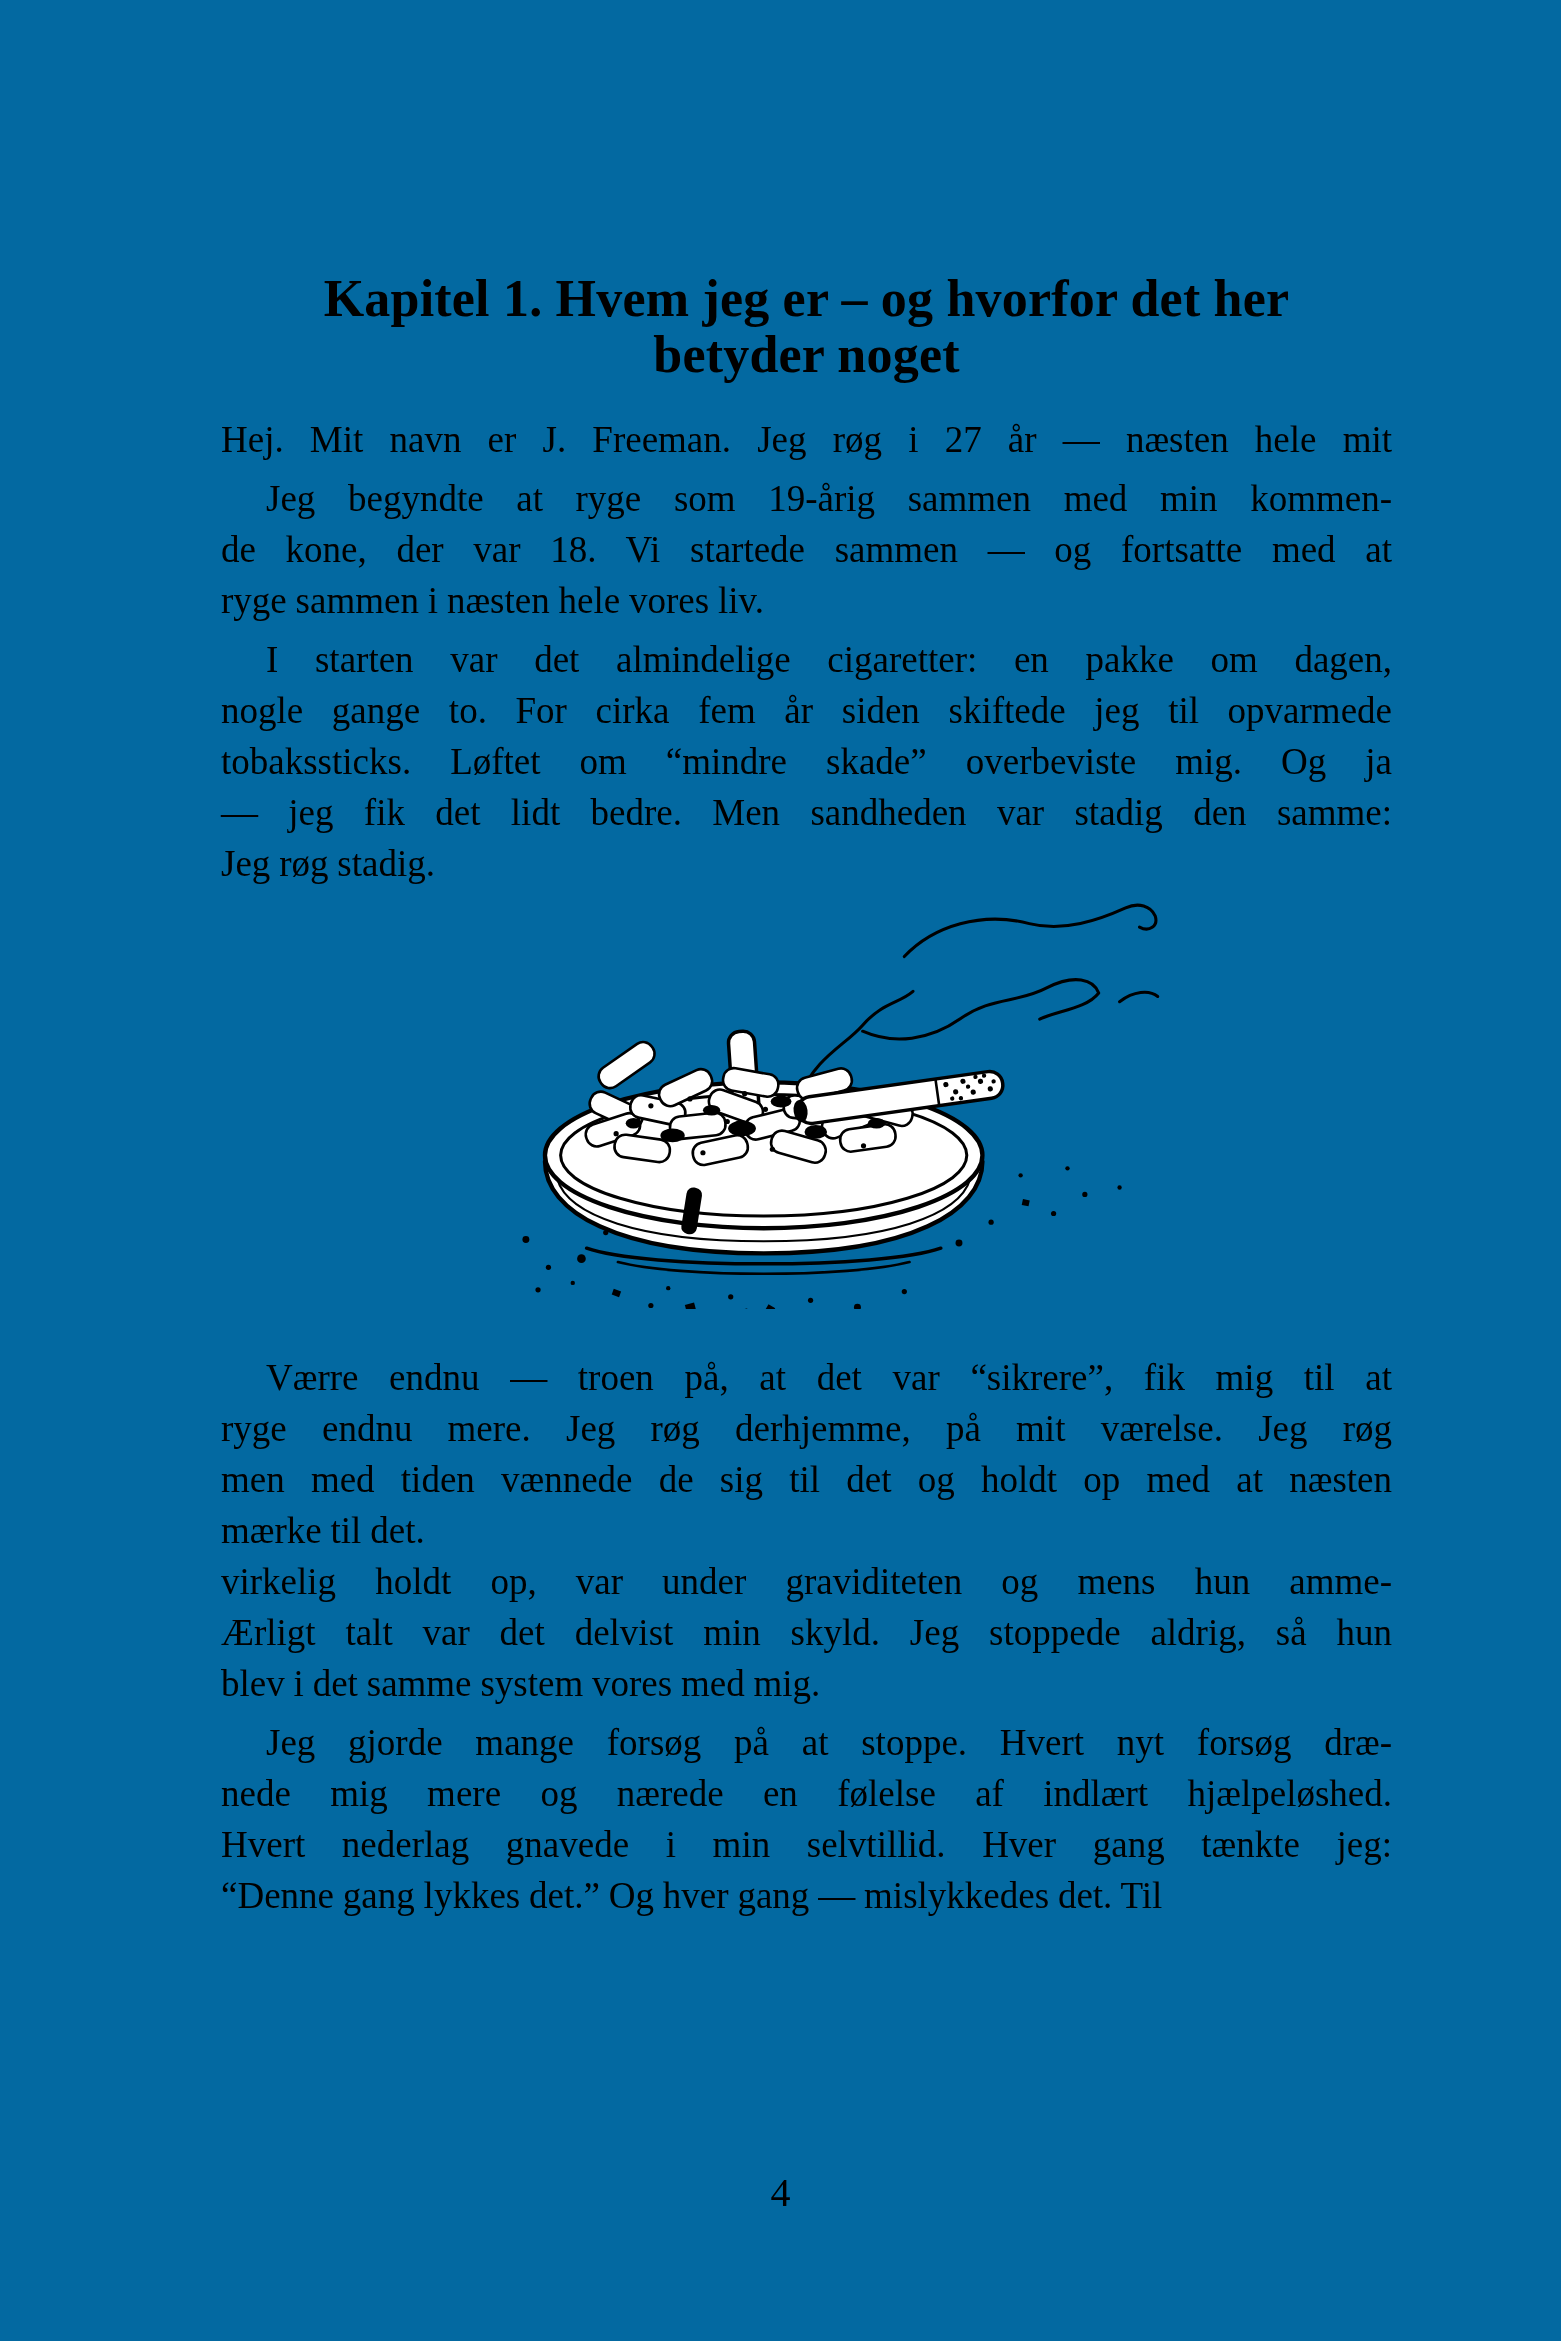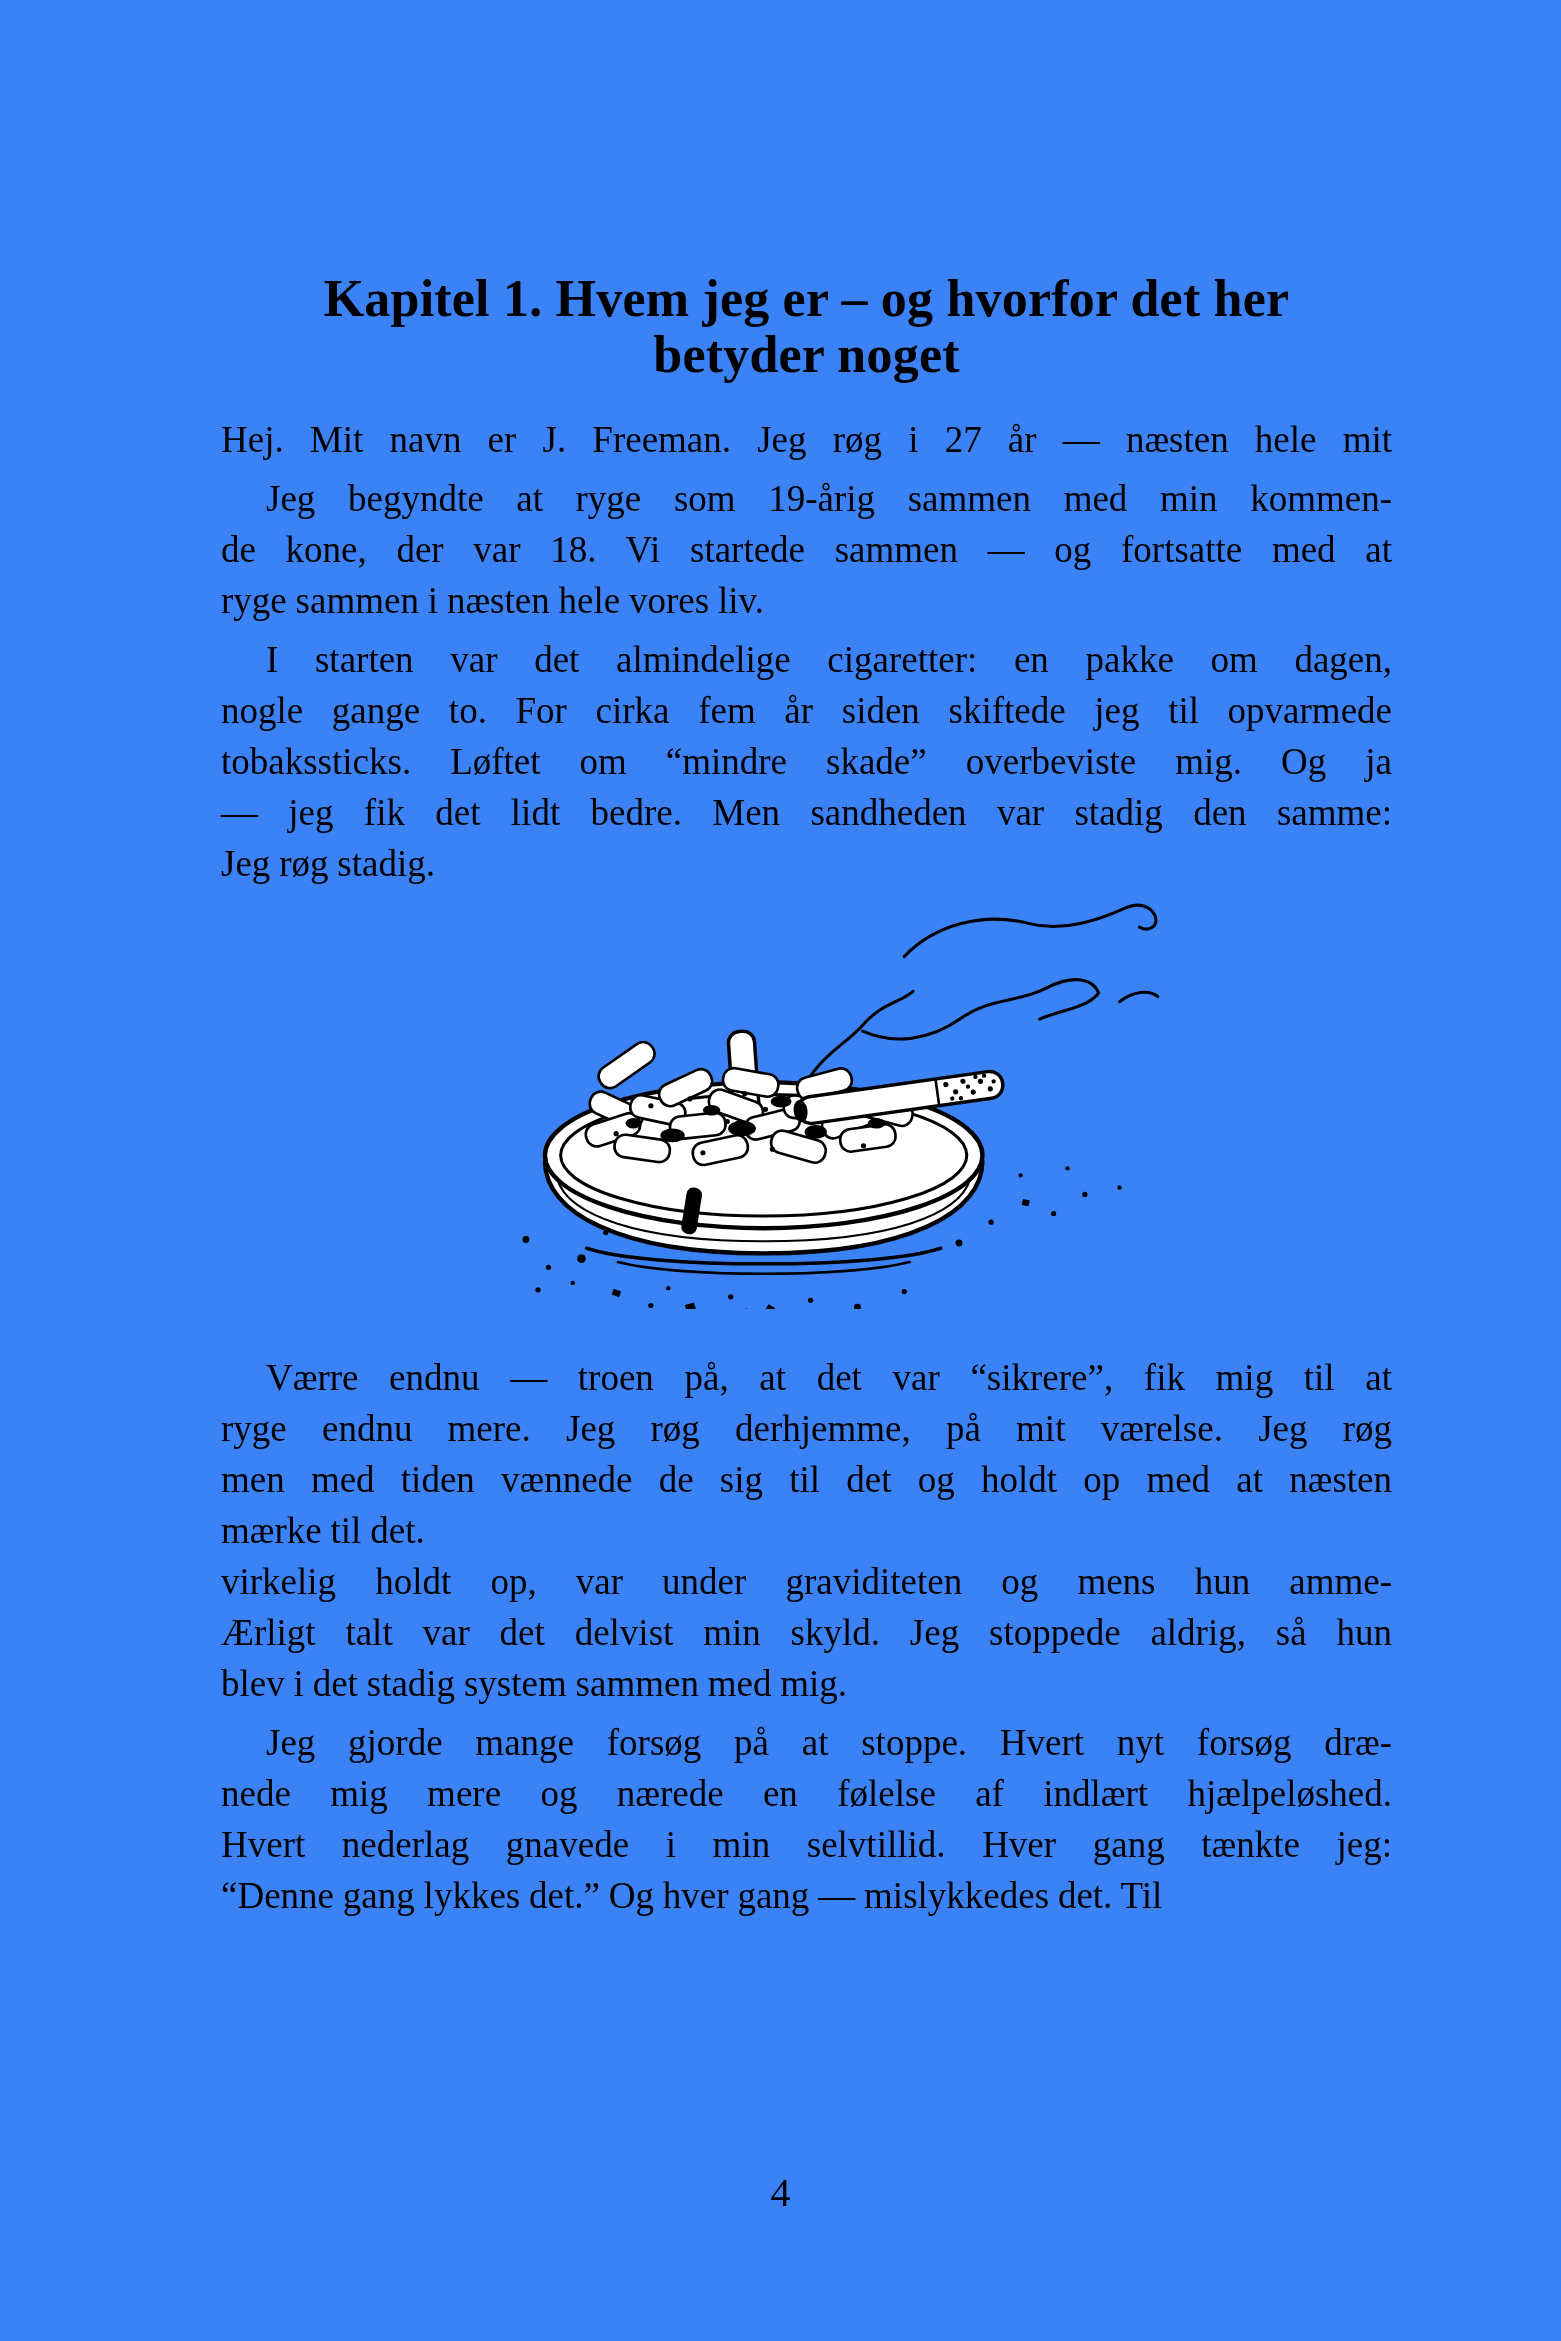--- a/index.html
+++ b/index.html
@@ -4,21 +4,21 @@
 <style>
   html, body { margin: 0; padding: 0; }
   body {
     width: 1561px; height: 2342px;
     background: #ffffff;
     color: #000000;
     font-family: "Liberation Serif", serif;
     overflow: hidden;
     position: relative;
   }
-  .page { position: absolute; inset: 0; background: #3b82f6; font-family: Liberation Serif, serif; }
+  .page { position: absolute; inset: 0; background: #0369a1; font-family: Liberation Serif, serif; }
 
   .text-column {
     position: absolute;
     left: 221px; top: 271px;
     width: 1171px;
   }
 
   .title {
     margin: 0 0 31px 0;
     font-size: 52px;
@@ -197,21 +197,21 @@
     <div>
         <div class="paragraph">
           <div class="line indent">Værre endnu — troen på, at det var “sikrere”, fik mig til at</div>
           <div class="line">ryge endnu mere. Jeg røg derhjemme, på mit værelse. Jeg røg</div>
           <div class="line">men med tiden vænnede de sig til det og holdt op med at næsten</div>
           <div class="line last">mærke til det.</div>
         </div>
         <div class="paragraph">
           <div class="line">virkelig holdt op, var under graviditeten og mens hun amme-</div>
           <div class="line">Ærligt talt var det delvist min skyld. Jeg stoppede aldrig, så hun</div>
-          <div class="line last">blev i det stadig system sammen med mig.</div>
+          <div class="line last">blev i det samme system vores med mig.</div>
         </div>
         <div class="paragraph">
           <div class="line indent">Jeg gjorde mange forsøg på at stoppe. Hvert nyt forsøg dræ-</div>
           <div class="line">nede mig mere og nærede en følelse af indlært hjælpeløshed.</div>
           <div class="line">Hvert nederlag gnavede i min selvtillid. Hver gang tænkte jeg:</div>
           <div class="line last">“Denne gang lykkes det.” Og hver gang — mislykkedes det. Til</div>
         </div>
       </div>
   </div>
 

